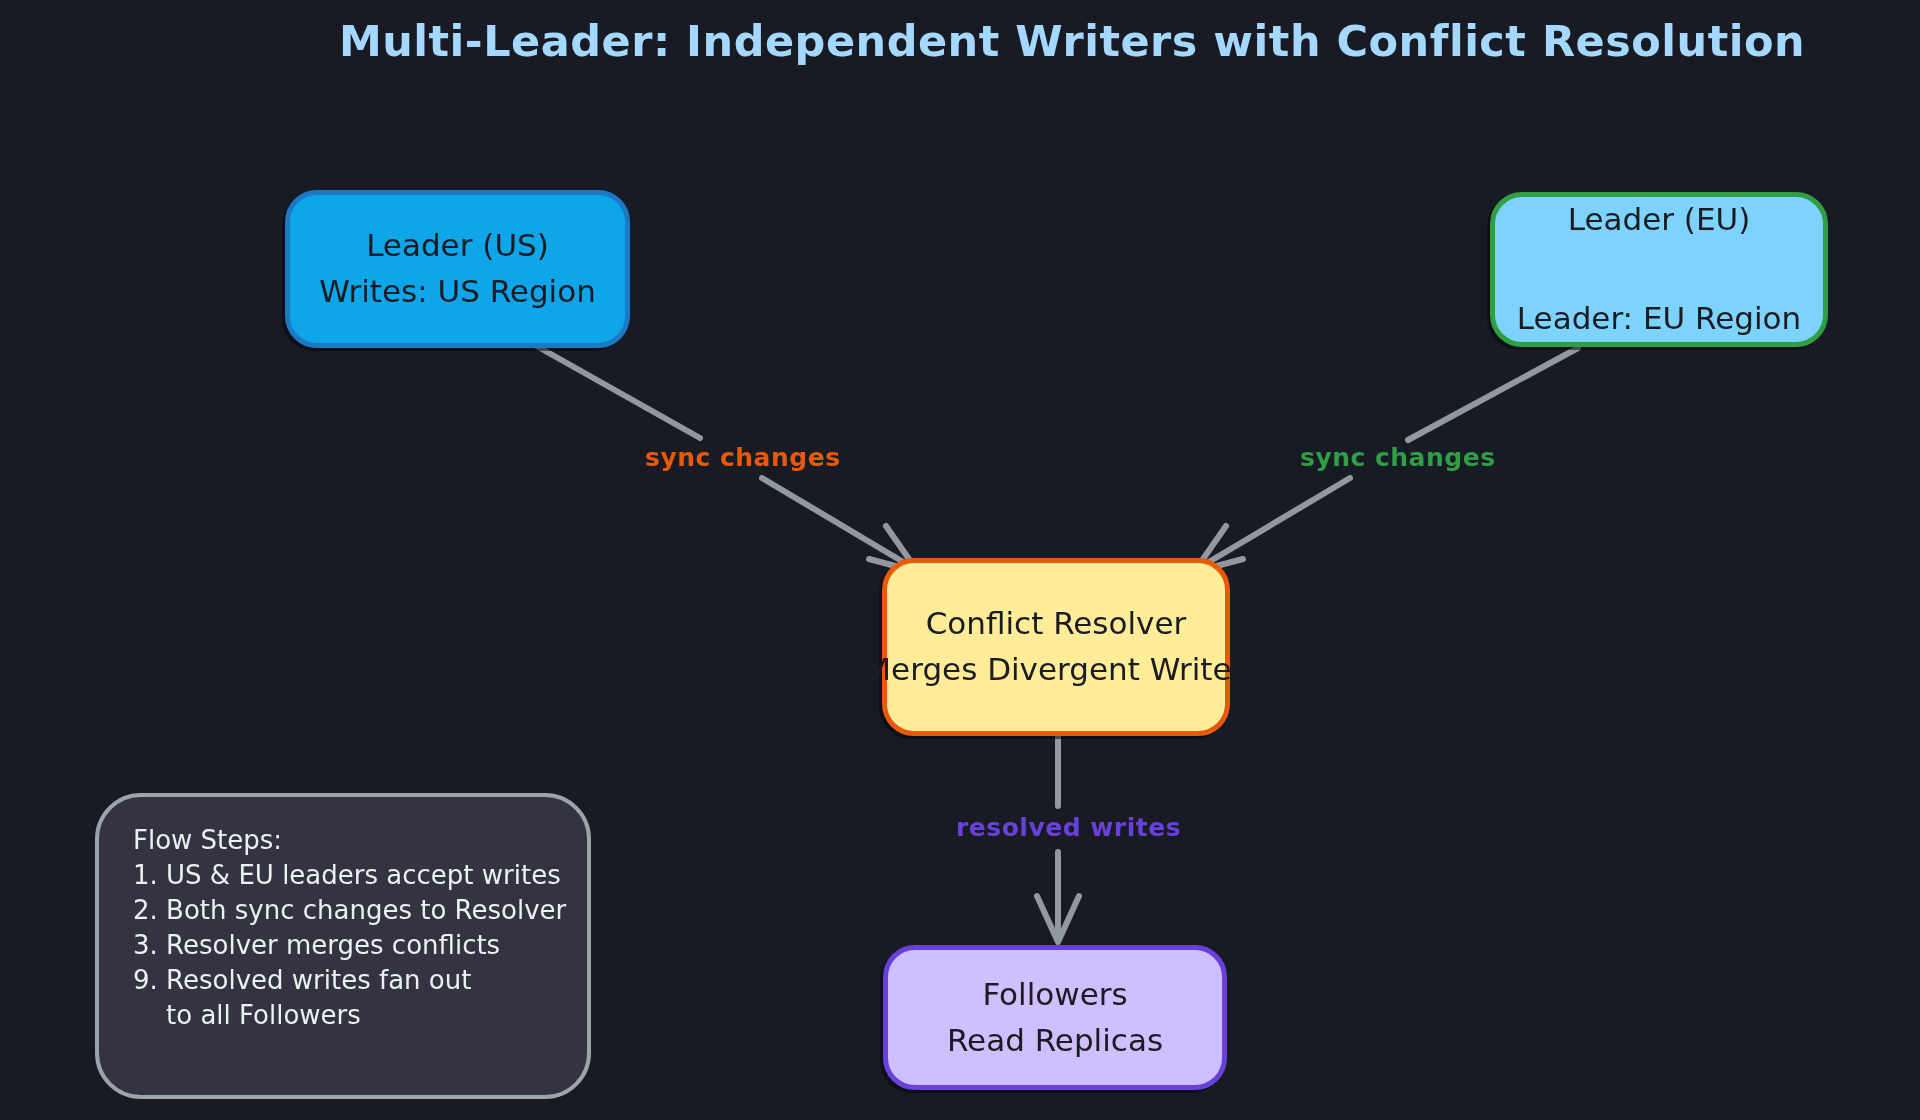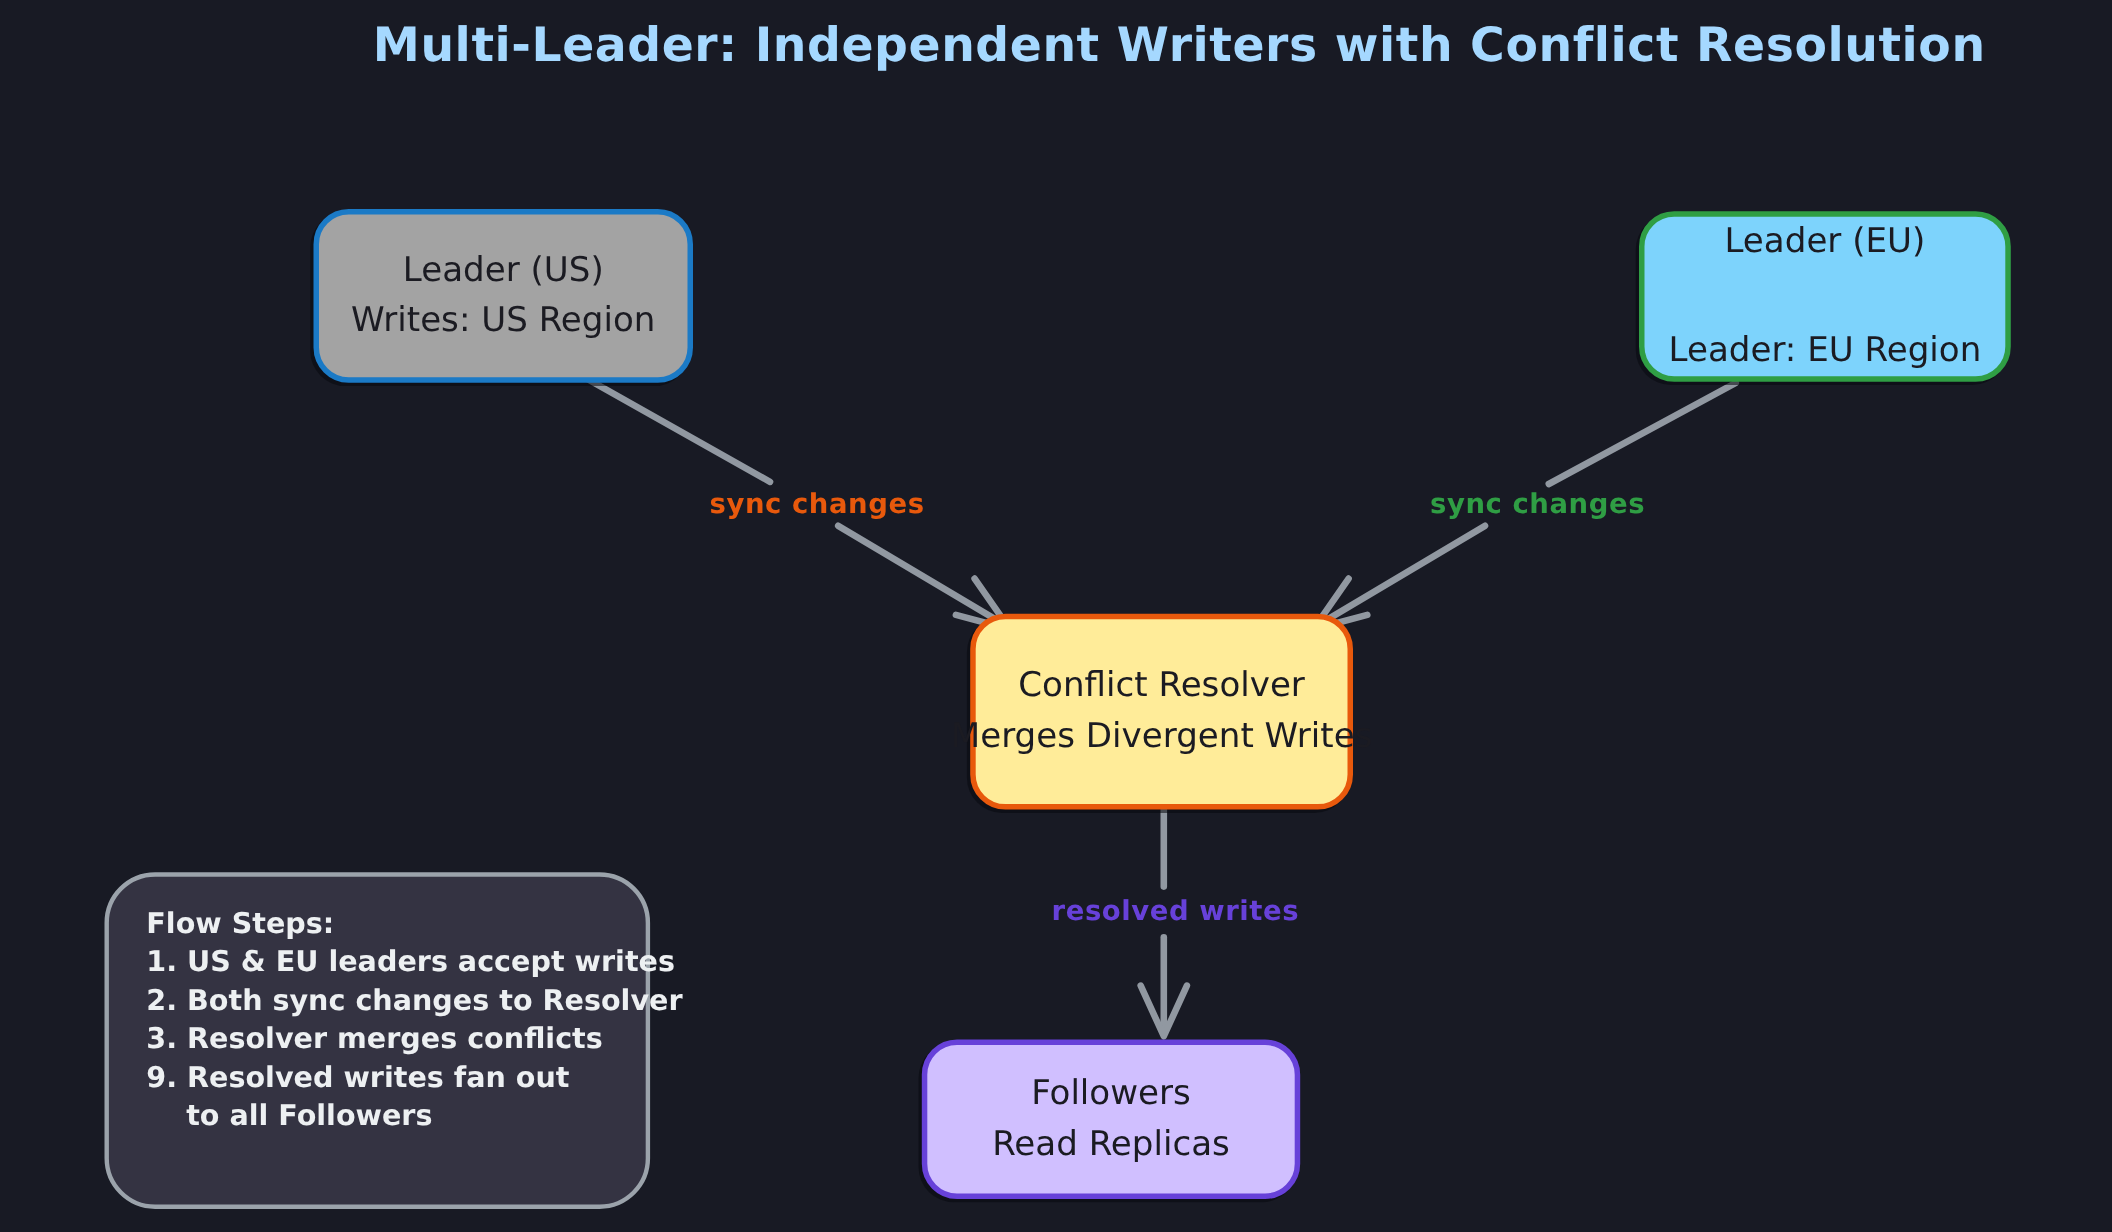--- a/index.html
+++ b/index.html
@@ -51,32 +51,32 @@
     border-radius: 32px;
     color: #1b1b22;
     font-size: 31px;
     line-height: 1.48;
     text-align: center;
     box-shadow: -3px 3px 0 0 rgba(8,9,14,0.55);
   }
   .node .node-line { white-space: nowrap; }
   .node-us {
     left: 285px; top: 190px; width: 345px; height: 158px;
-    background: #a3a3a3; border: 5px solid #1b7ac6;
+    background: #0ea5e9; border: 5px solid #1b7ac6;
   }
   .node-eu {
     left: 1490px; top: 192px; width: 338px; height: 155px;
     background: #7dd3fc; border: 5px solid #2f9e44; justify-content: space-between;
   }
   .node-resolver {
     left: 882px; top: 558px; width: 348px; height: 178px;
     background: #ffec99; border: 5px solid #e8590c;
   }
   .node-followers {
-    left: 838px; top: 945px; width: 344px; height: 145px;
+    left: 883px; top: 945px; width: 344px; height: 145px;
     background: #d0bfff; border: 5px solid #6741d9;
   }
   .edge-label {
     position: absolute;
     white-space: nowrap;
     font-size: 25px;
     font-weight: bold;
     letter-spacing: 0.5px;
   }
   .edge-label-us { left: 645px; top: 443px; color: #e8590c; }
@@ -87,21 +87,21 @@
     box-sizing: border-box;
     left: 95px; top: 793px; width: 496px; height: 306px;
     background: #343342;
     border: 4px solid #9ba3ab;
     border-radius: 46px;
     color: #edf0f2;
     font-size: 26px;
     line-height: 35px;
     padding: 26px 0 0 34px;
   }
-  .flow-line { white-space: pre; font-weight: bold; }
+  .flow-line { white-space: pre; }
 </style>
 </head>
 <body>
 
 <div class="canvas">
 
   <div class="title">Multi-Leader: Independent Writers with Conflict Resolution</div>
 
   <svg class="arrows" viewBox="0 0 1920 1120">
     <g>

